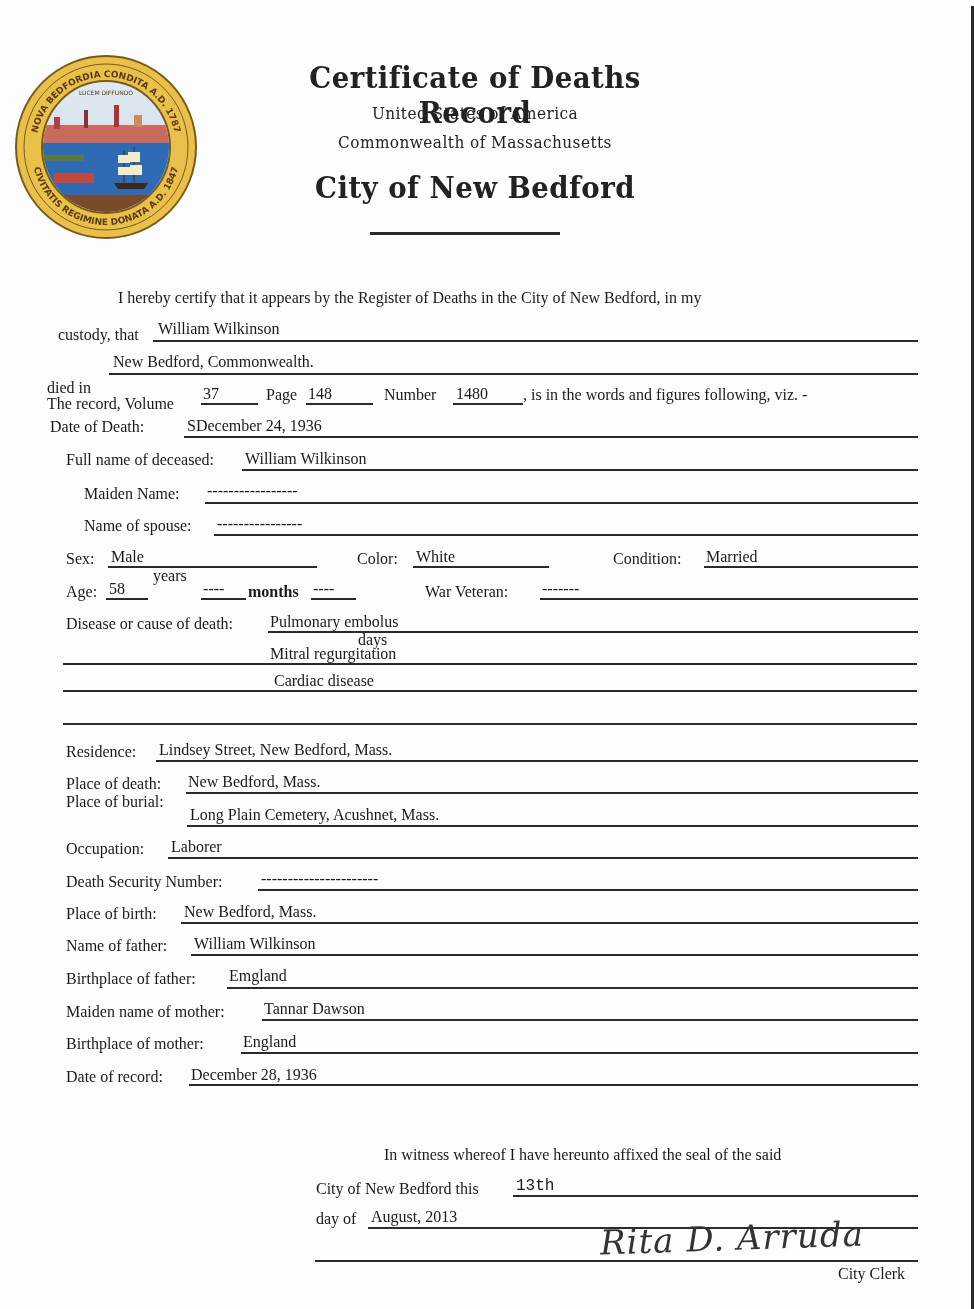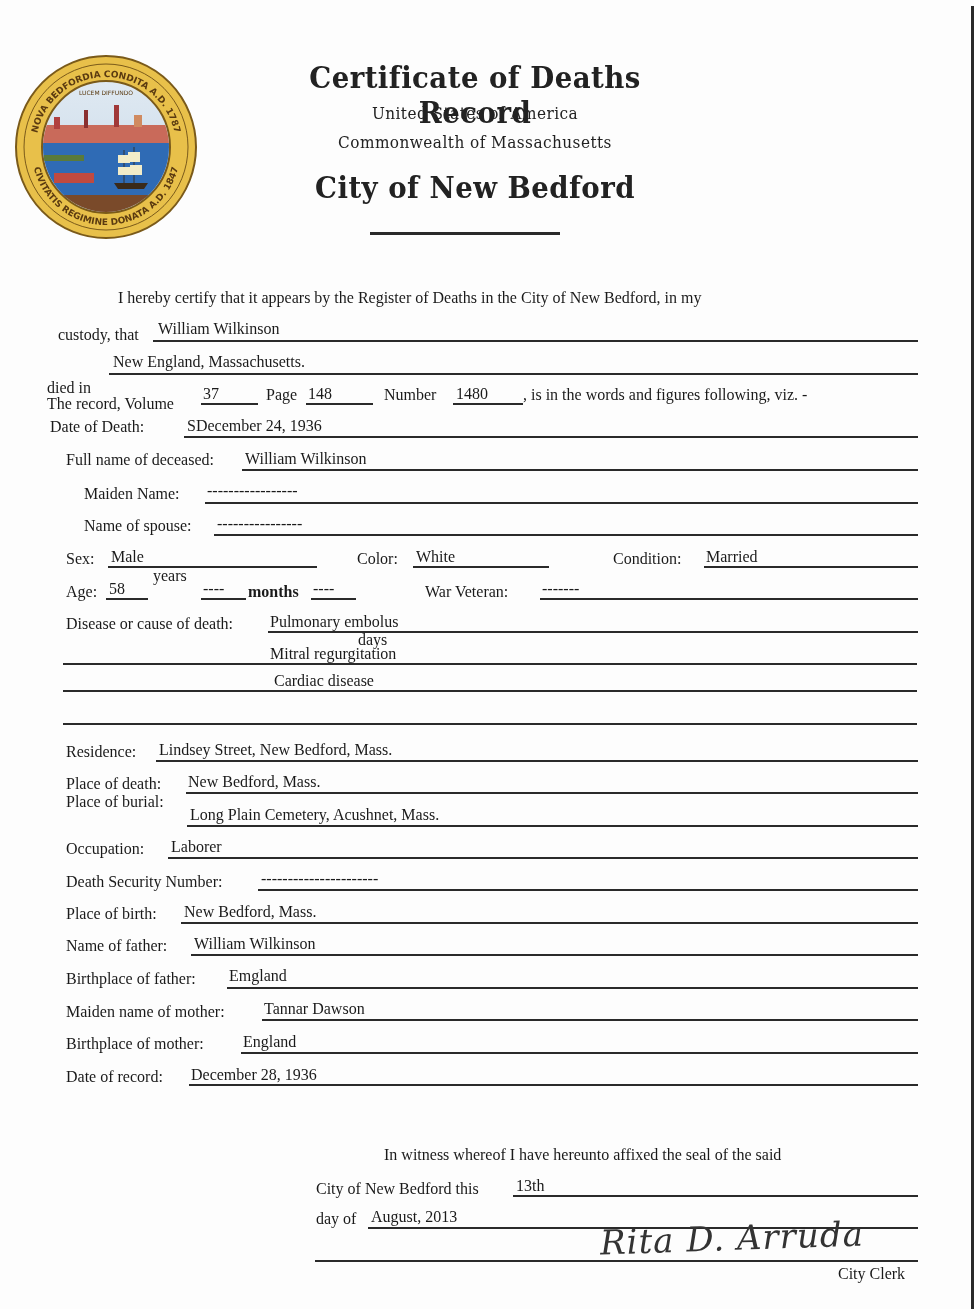--- a/index.html
+++ b/index.html
@@ -67,21 +67,21 @@
 <div class="title t4">City of New Bedford</div>
 <div class="hrule"></div>
 
 <div class="lbl" style="left:118px;top:289px;">I hereby certify that it appears by the Register of Deaths in the City of New Bedford, in my</div>
 
 <div class="lbl" style="left:47px;top:326px;margin-left:11px;">custody, that</div>
 <div class="val" style="left:158px;top:320px;">William Wilkinson</div>
 <div class="line" style="left:153px;top:340px;width:765px;"></div>
 
 <div class="lbl" style="left:47px;top:355px;margin-top:24px;">died in</div>
-<div class="val" style="left:113px;top:353px;">New England, Massachusetts.</div>
+<div class="val" style="left:113px;top:353px;">New Bedford, Commonwealth.</div>
 <div class="line" style="left:109px;top:373px;width:809px;"></div>
 
 <div class="lbl" style="left:47px;top:386px;margin-top:9px;">The record, Volume</div>
 <div class="val" style="left:203px;top:385px;">37</div>
 <div class="line" style="left:201px;top:403px;width:57px;"></div>
 <div class="lbl" style="left:266px;top:386px;">Page</div>
 <div class="val" style="left:308px;top:385px;">148</div>
 <div class="line" style="left:306px;top:403px;width:67px;"></div>
 <div class="lbl" style="left:384px;top:386px;">Number</div>
 <div class="val" style="left:456px;top:385px;">1480</div>
@@ -176,20 +176,20 @@
 <div class="lbl" style="left:66px;top:1035px;">Birthplace of mother:</div>
 <div class="val" style="left:243px;top:1033px;">England</div>
 <div class="line" style="left:241px;top:1052px;width:677px;"></div>
 
 <div class="lbl" style="left:66px;top:1068px;">Date of record:</div>
 <div class="val" style="left:191px;top:1066px;">December 28, 1936</div>
 <div class="line" style="left:189px;top:1084px;width:729px;"></div>
 
 <div class="lbl" style="left:384px;top:1146px;">In witness whereof I have hereunto affixed the seal of the said</div>
 <div class="lbl" style="left:316px;top:1180px;">City of New Bedford this</div>
-<div class="val" style="left:516px;top:1177px;">13th</div>
+<div class="val" style="left:516px;top:1177px;font-family:Liberation Mono, monospace;">13th</div>
 <div class="line" style="left:513px;top:1195px;width:405px;"></div>
 <div class="lbl" style="left:316px;top:1210px;">day of</div>
 <div class="val" style="left:371px;top:1208px;">August, 2013</div>
 <div class="line" style="left:368px;top:1227px;width:550px;"></div>
 <div class="sig">Rita D. Arruda</div>
 <div class="line" style="left:315px;top:1260px;width:603px;"></div>
 <div class="lbl" style="left:838px;top:1265px;">City Clerk</div>
 
 </body></html>

